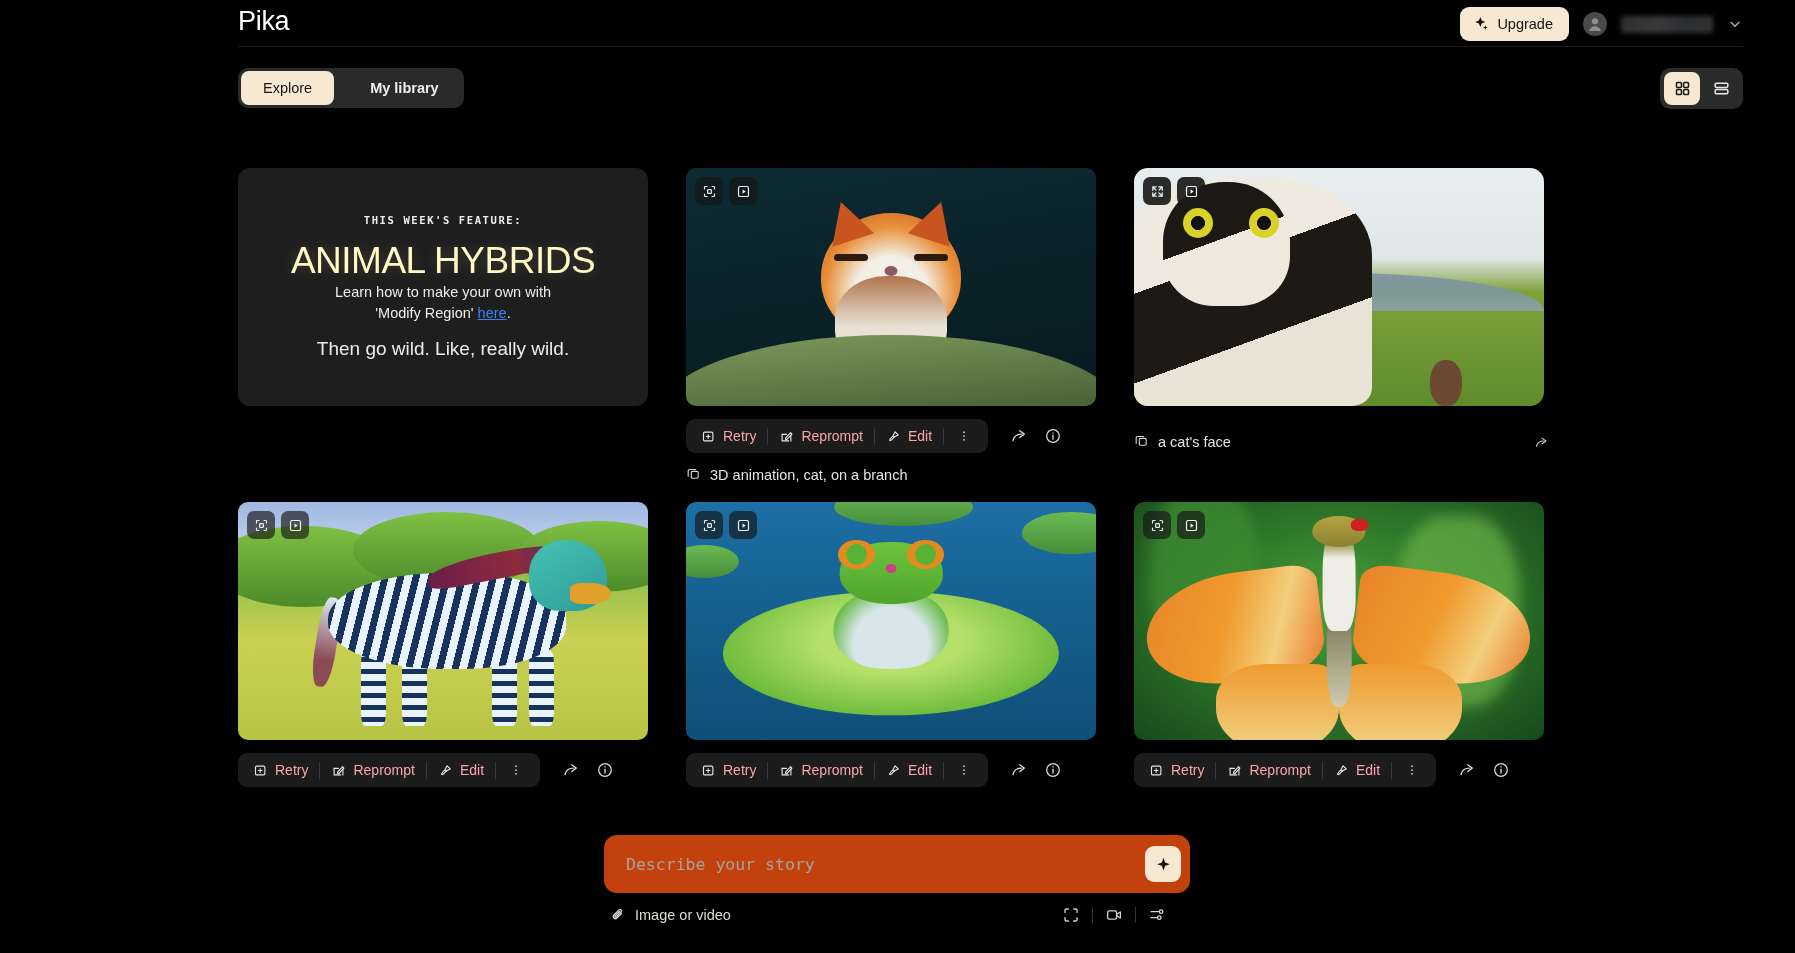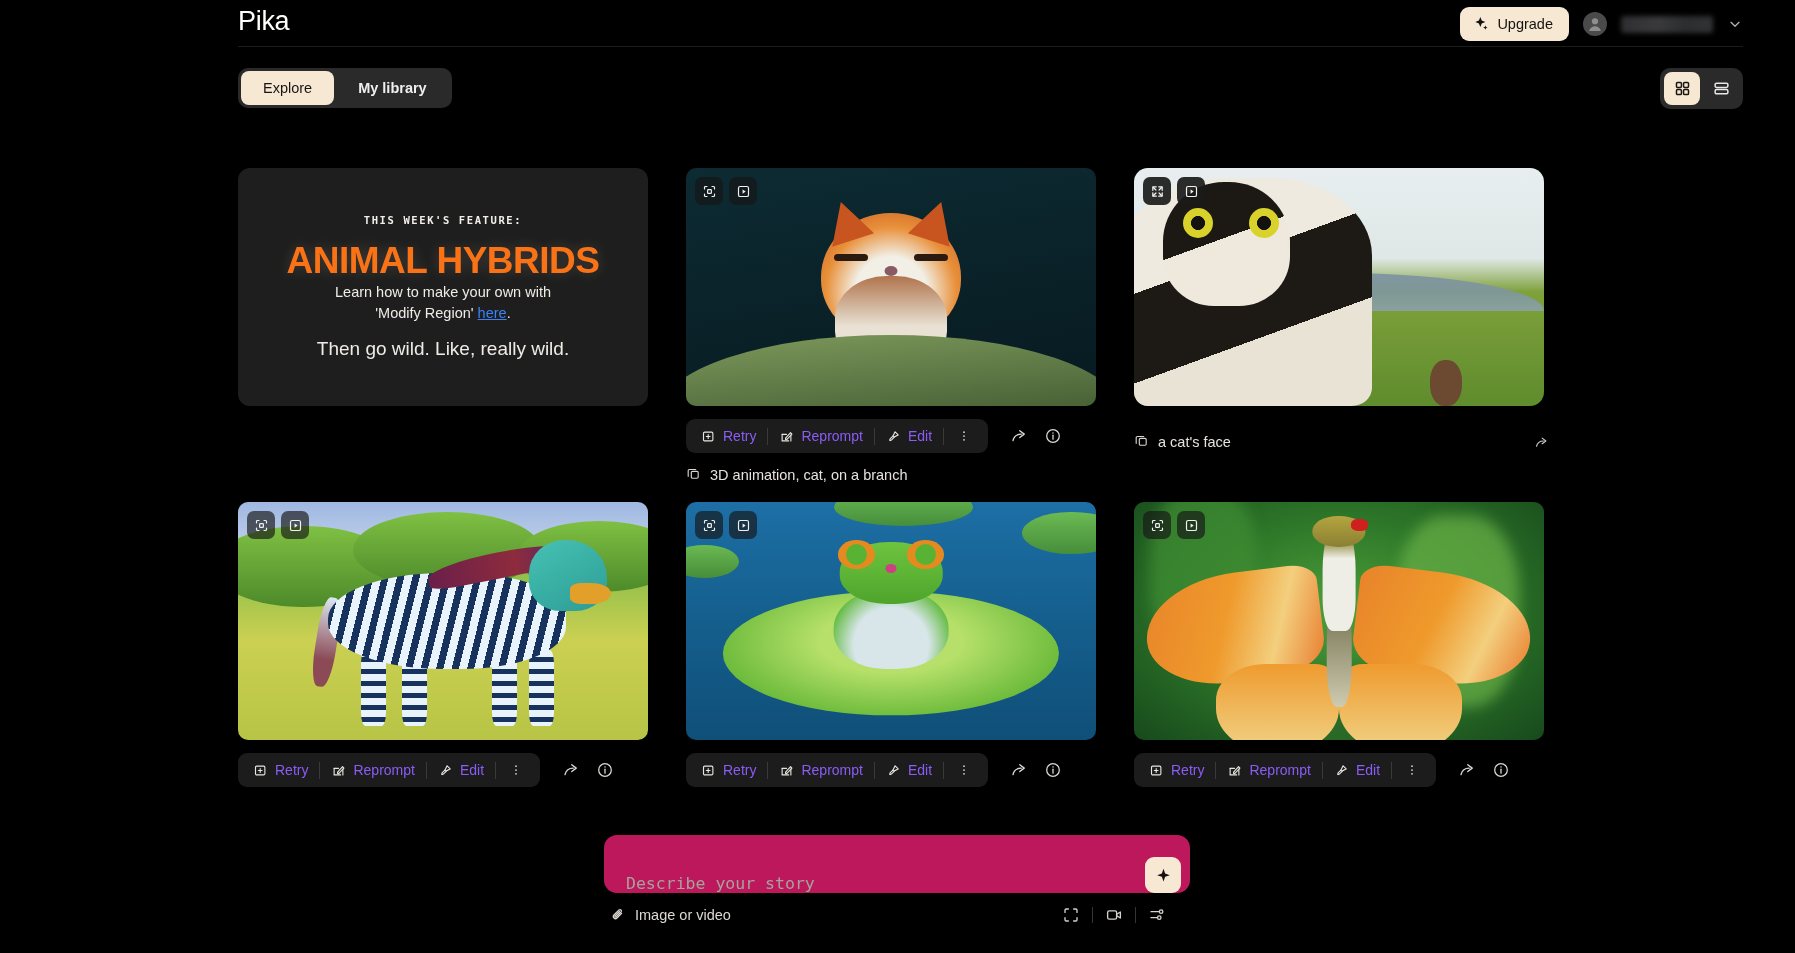--- a/index.html
+++ b/index.html
@@ -52,21 +52,21 @@
     position: absolute; left: 238px; right: 52px; top: 46px;
     height: 1px; background: #1b1b1b;
   }
 
   
   .tabsrow {
     position: absolute; left: 238px; top: 68px; right: 52px; height: 44px;
   }
   .tabs {
     display: inline-flex; align-items: center;
-    background: #2a2a2a; border-radius: 10px; padding: 3px; gap: 2px;
+    background: #2a2a2a; border-radius: 10px; padding: 3px; gap: 14px;
   }
   .tab {
     border: none; border-radius: 8px; height: 34px; padding: 0 22px;
     font-size: 14.5px; font-weight: 600; cursor: pointer;
     font-family: "Liberation Sans", sans-serif;
     background: transparent; color: #efefef;
   }
   .tab.active { background: #f7e8d3; color: #191513; font-weight: 500; }
 
   .viewtoggle {
@@ -99,22 +99,22 @@
     display: flex; flex-direction: column;
     align-items: center; justify-content: center;
     text-align: center; padding: 12px 26px;
   }
   .feat-kicker {
     font-family: "DejaVu Sans Mono", monospace;
     font-size: 10.5px; font-weight: 700; letter-spacing: 1.6px;
     color: #f2efe9; margin-bottom: 14px;
   }
   .feat-title {
-    font-size: 37px; font-weight: 700; letter-spacing: -0.5px;
-    color: #f97316; 
+    font-size: 37px; font-weight: 400; letter-spacing: -0.5px;
+    color: #fef9c3; 
     text-shadow: 0 0 14px rgba(255,240,210,.18);
   }
   .feat-body {
     font-size: 14.5px; line-height: 1.45; color: #efece6; margin-bottom: 14px;
   }
   .feat-body a { color: #3b82f6; text-decoration: underline; }
   .feat-foot { font-size: 19px; color: #efece6; }
 
   
   .media {
@@ -139,21 +139,21 @@
     display: flex; align-items: center; height: 40px;
     margin-top: 10px; gap: 0;
   }
   .toolgroup {
     display: flex; align-items: center;
     background: #1c1c1c; border-radius: 9px; height: 34px; padding: 0 4px;
   }
   .tool {
     display: flex; align-items: center; gap: 7px;
     background: transparent; border: none; cursor: pointer;
-    height: 30px; padding: 0 11px; color: #8b5cf6; font-size: 14px;
+    height: 30px; padding: 0 11px; color: #fca5a5; font-size: 14px;
     font-family: "Liberation Sans", sans-serif;
   }
   .tool svg { width: 15px; height: 15px; flex: none; }
   .divider { width: 1px; height: 17px; background: #3a3a3a; }
   .dots { padding: 0 13px; }
   .dots svg { width: 14px; height: 14px; }
   .iconbtn {
     background: transparent; border: none; cursor: pointer;
     width: 34px; height: 32px; display: flex; align-items: center; justify-content: center;
   }
@@ -165,22 +165,22 @@
   }
   .promptline svg { width: 15px; height: 15px; flex: none; opacity: .95; }
   .promptline.inline-share { justify-content: space-between; }
   .pl-left { display: flex; align-items: center; gap: 9px; }
 
   
   .composer {
     position: absolute; left: 604px; top: 835px; width: 586px;
   }
   .composer-box {
-    background: #be185d; border-radius: 13px;
-    height: 58px; display: flex; align-items: flex-end;
+    background: #c2410c; border-radius: 13px;
+    height: 58px; display: flex; align-items: center;
     padding: 0 9px 0 22px; position: relative;
   }
   .composer-input {
     flex: 1; background: transparent; border: none; outline: none;
     color: #d9d5cf; font-size: 16.5px;
     font-family: "DejaVu Sans Mono", monospace;
   }
   .composer-input::placeholder { color: #a7a39c; }
   .send-btn {
     width: 36px; height: 36px; border-radius: 9px; border: none;

